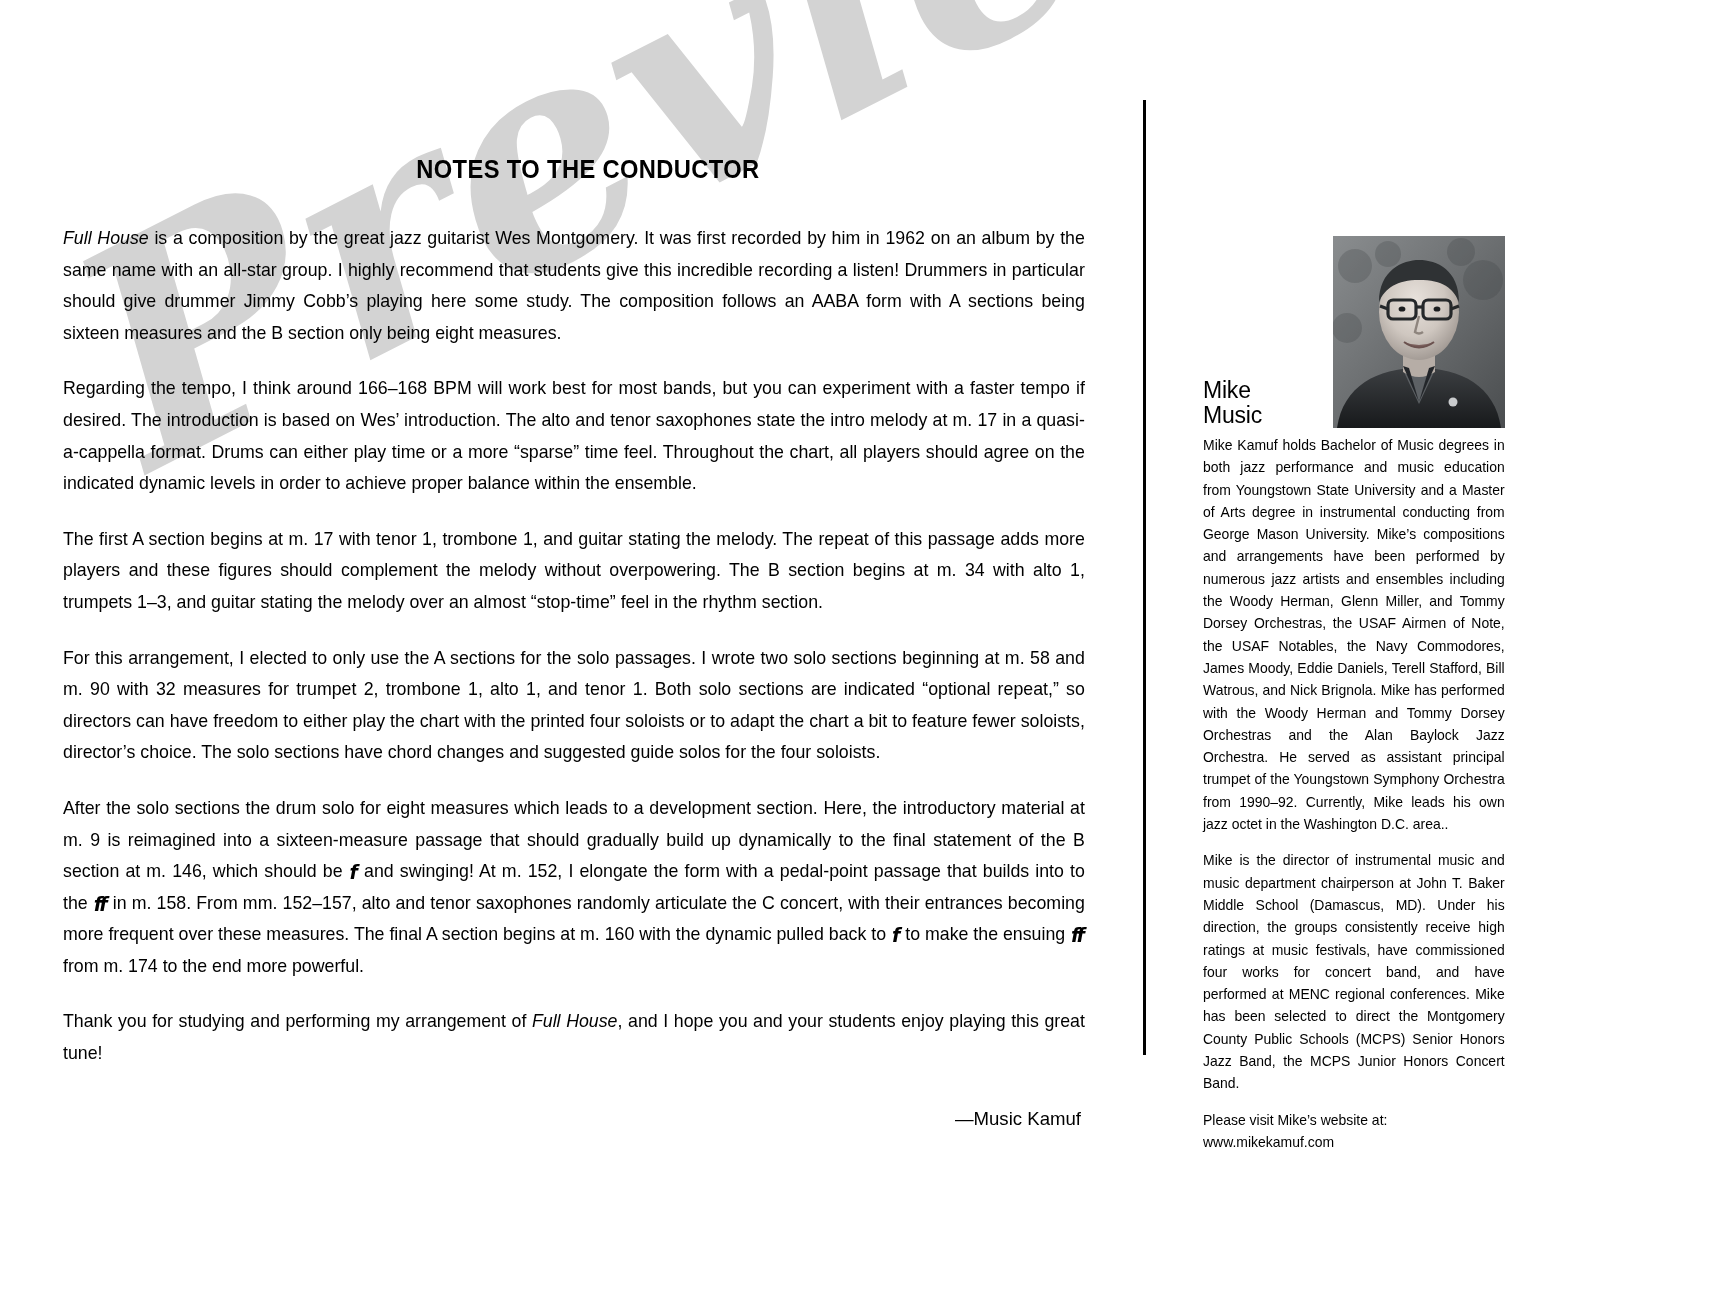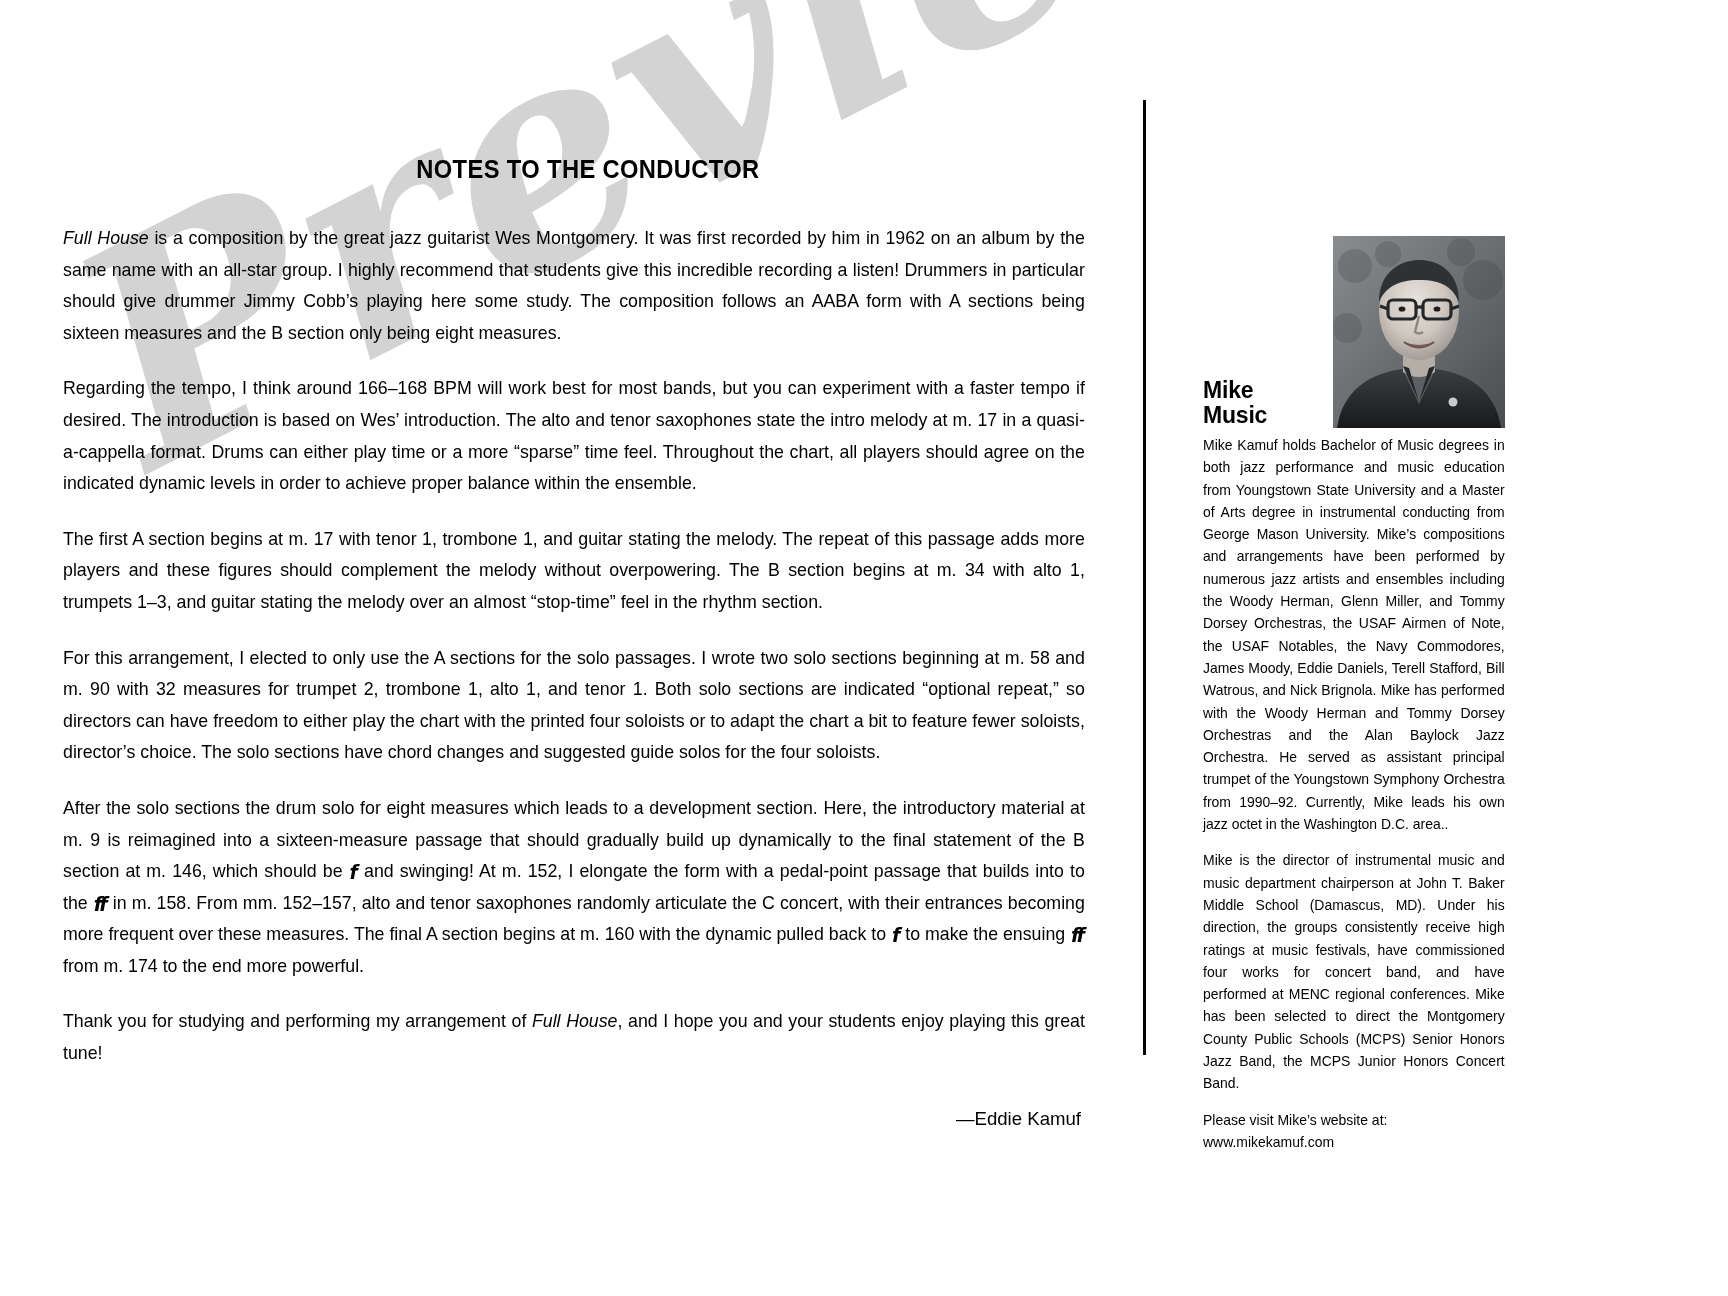--- a/index.html
+++ b/index.html
@@ -118,21 +118,21 @@
     width: 302px;
   }
   #bio-head {
     height: 198px;
     position: relative;
   }
   #bio-name {
     position: absolute;
     left: 0;
     top: 142px;
-    font-weight: 700;
+    font-weight: 400;
     font-size: 23px;
     line-height: 25px;
     letter-spacing: -0.2px;
     width: 120px;
   }
   #portrait {
     position: absolute;
     right: 0;
     top: 0;
     width: 172px;
@@ -171,21 +171,21 @@
   <div id="main-column">
     <h1 id="page-title">NOTES TO THE CONDUCTOR</h1>
     <div id="paragraphs">
         <p class="body-par"><em>Full House</em><span> is a composition by the great jazz guitarist Wes Montgomery. It was first recorded by him in 1962 on an album by the same name with an all-star group. I highly recommend that students give this incredible recording a listen! Drummers in particular should give drummer Jimmy Cobb’s playing here some study. The composition follows an AABA form with A sections being sixteen measures and the B section only being eight measures.</span></p>
         <p class="body-par"><span>Regarding the tempo, I think around 166–168 BPM will work best for most bands, but you can experiment with a faster tempo if desired. The introduction is based on Wes’ introduction. The alto and tenor saxophones state the intro melody at m. 17 in a quasi-a-cappella format. Drums can either play time or a more “sparse” time feel. Throughout the chart, all players should agree on the indicated dynamic levels in order to achieve proper balance within the ensemble.</span></p>
         <p class="body-par"><span>The first A section begins at m. 17 with tenor 1, trombone 1, and guitar stating the melody. The repeat of this passage adds more players and these figures should complement the melody without overpowering. The B section begins at m. 34 with alto 1, trumpets 1–3, and guitar stating the melody over an almost “stop-time” feel in the rhythm section.</span></p>
         <p class="body-par"><span>For this arrangement, I elected to only use the A sections for the solo passages. I wrote two solo sections beginning at m. 58 and m. 90 with 32 measures for trumpet 2, trombone 1, alto 1, and tenor 1. Both solo sections are indicated “optional repeat,” so directors can have freedom to either play the chart with the printed four soloists or to adapt the chart a bit to feature fewer soloists, director’s choice. The solo sections have chord changes and suggested guide solos for the four soloists.</span></p>
         <p class="body-par"><span>After the solo sections the drum solo for eight measures which leads to a development section. Here, the introductory material at m. 9 is reimagined into a sixteen-measure passage that should gradually build up dynamically to the final statement of the B section at m. 146, which should be </span><span class="dyn">f</span><span> and swinging! At m. 152, I elongate the form with a pedal-point passage that builds into to the </span><span class="dyn">ff</span><span> in m. 158. From mm. 152–157, alto and tenor saxophones randomly articulate the C concert, with their entrances becoming more frequent over these measures. The final A section begins at m. 160 with the dynamic pulled back to </span><span class="dyn">f</span><span> to make the ensuing </span><span class="dyn">ff</span><span> from m. 174 to the end more powerful.</span></p>
         <p class="body-par"><span>Thank you for studying and performing my arrangement of </span><em>Full House</em><span>, and I hope you and your students enjoy playing this great tune!</span></p>
       </div>
-    <div id="signature">—Eddie Kamuf</div>
+    <div id="signature">—Music Kamuf</div>
   </div>
 
   <div id="divider"></div>
 
   <div id="sidebar">
     <div id="bio-head">
       <div id="bio-name">
         <span>Mike</span><br>
         <span>Music</span>
       </div>

